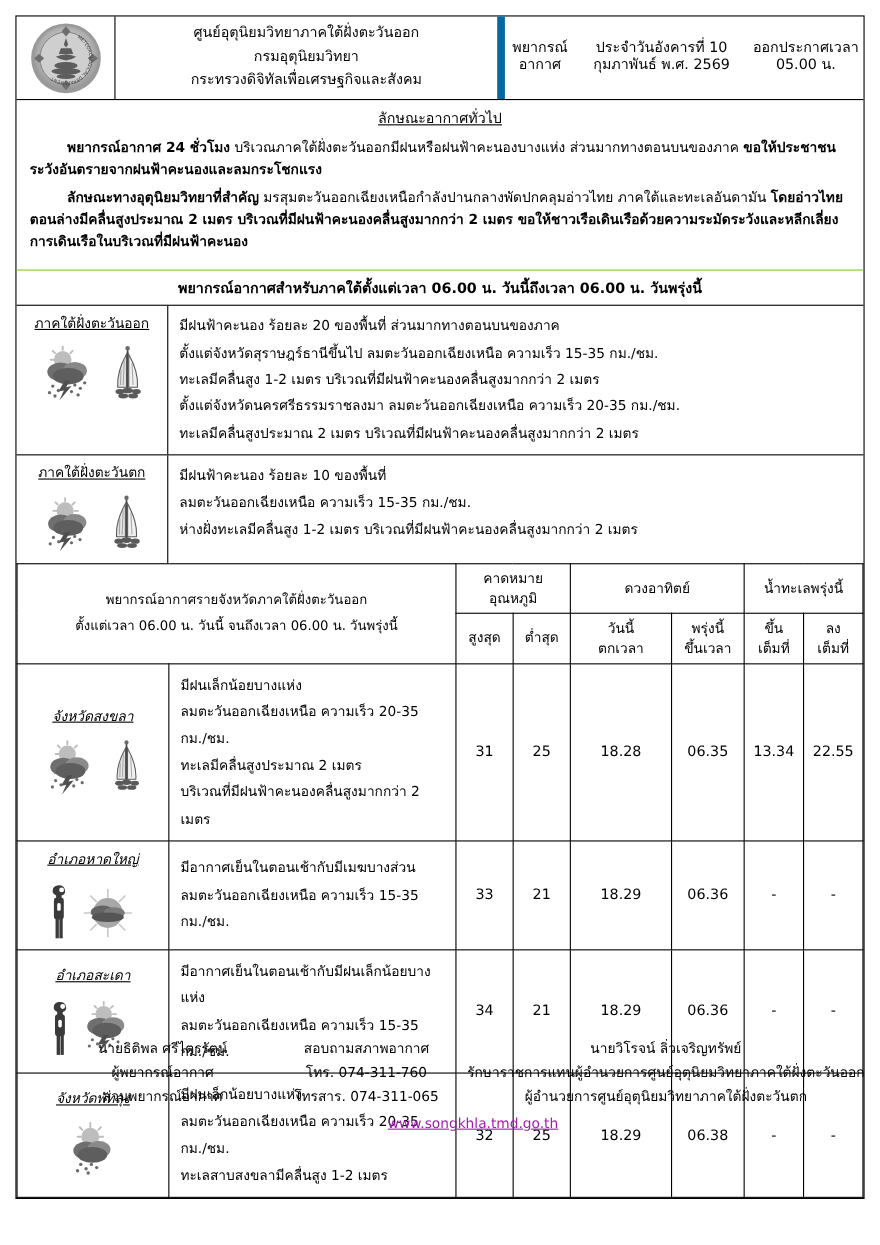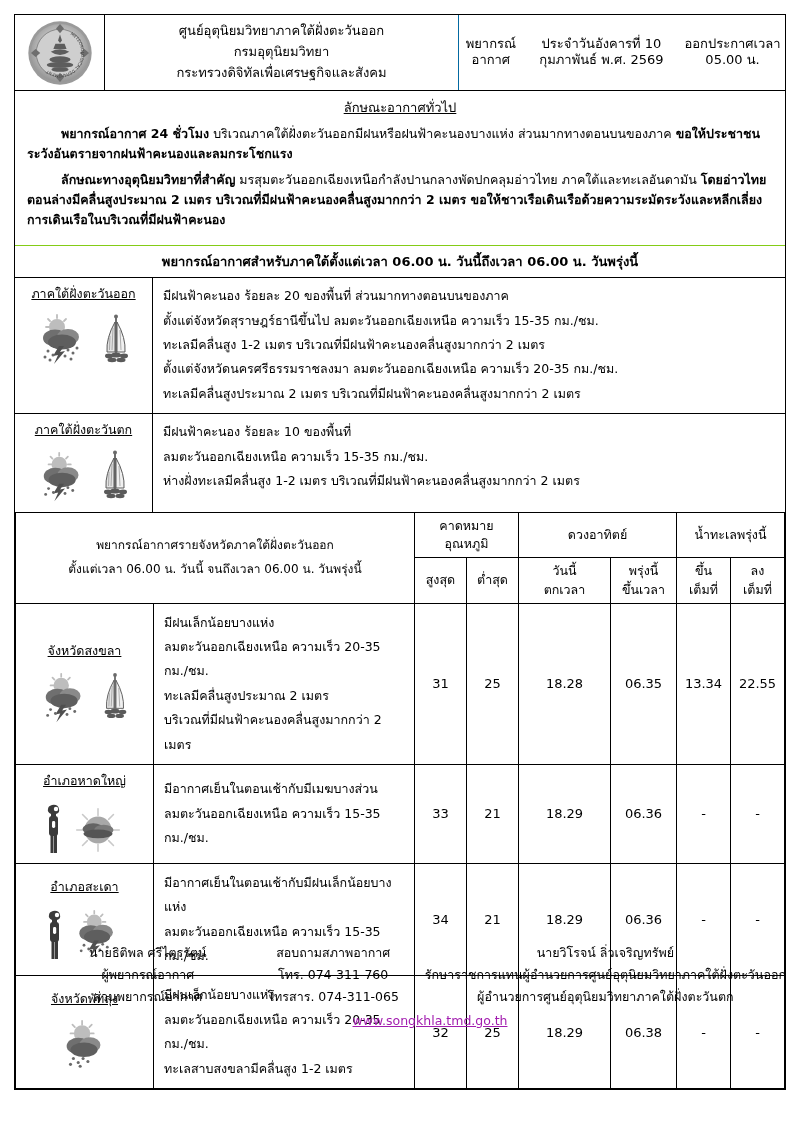--- a/index.html
+++ b/index.html
@@ -41,21 +41,21 @@
   .masthead-logo {
     width: 90px;
     border-right: 1px solid #000;
     display: flex;
     align-items: center;
     justify-content: center;
     flex: 0 0 90px;
   }
   .masthead-center {
     flex: 1 1 auto;
-    border-right: 1px solid #0369a1;
+    border-right: 7px solid #0369a1;
     display: flex;
     flex-direction: column;
     align-items: center;
     justify-content: center;
     padding: 5px 4px 6px;
     gap: 5px;
   }
   .masthead-right {
     width: 326px;
     flex: 0 0 326px;
@@ -171,20 +171,21 @@
   .prov-cell {
     text-align: center;
     padding: 5px 3px 8px;
     vertical-align: top;
   }
   .prov-name {
     font-size: 12.5px;
     text-decoration: underline;
     display: inline-block;
     margin-bottom: 2px;
+    font-style: italic;
   }
   .prov-icons {
     display: flex;
     align-items: flex-end;
     justify-content: center;
     gap: 3px;
     height: 62px;
   }
   .desc-cell {
     padding: 7px 10px;

